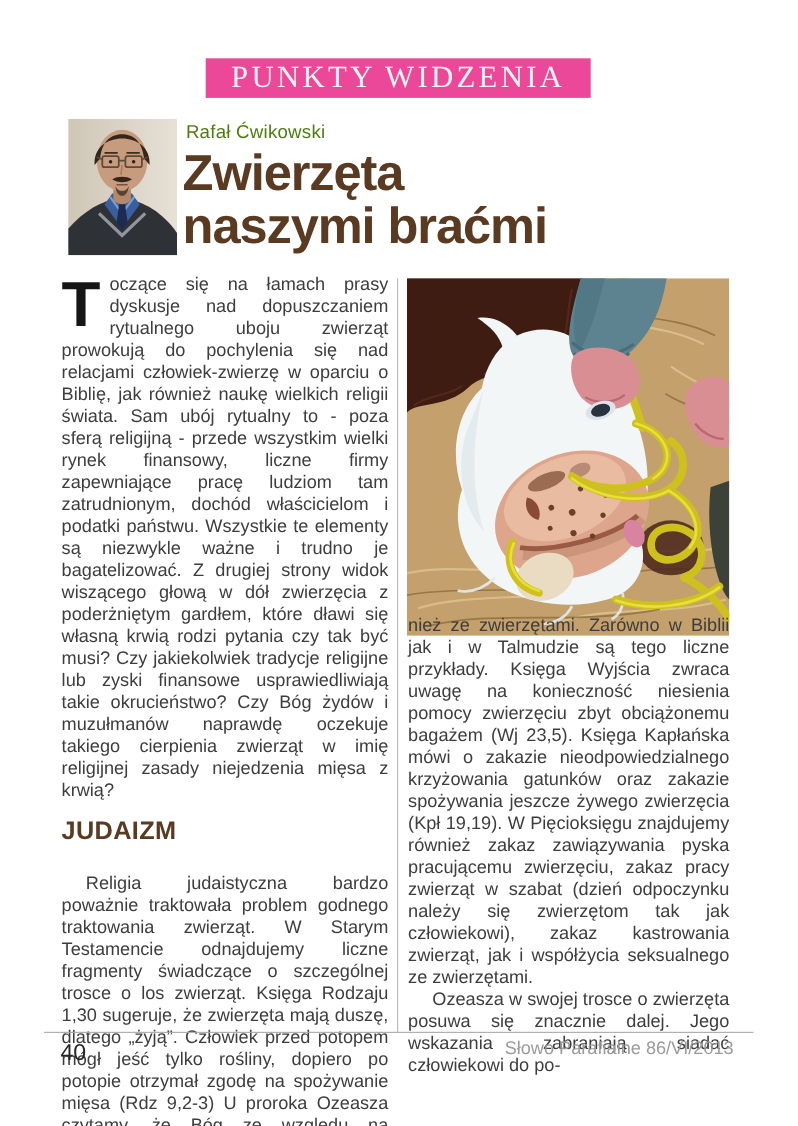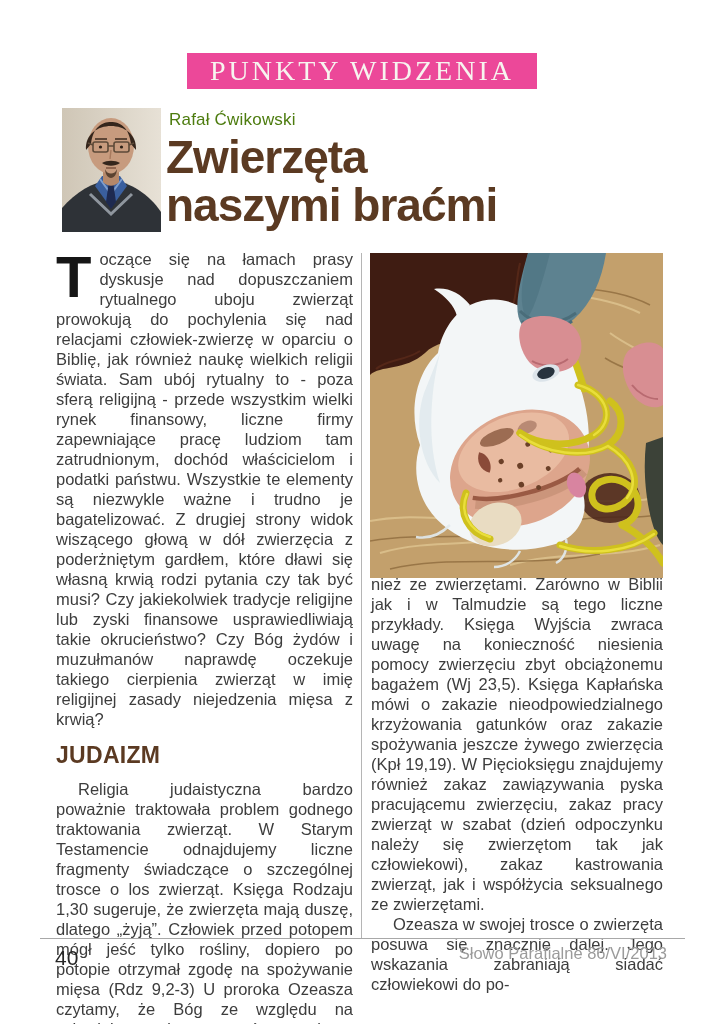--- a/index.html
+++ b/index.html
@@ -11,30 +11,30 @@
         font-size:28px;line-height:36px;color:#f7f4ef;letter-spacing:3px;}
 
   .portrait{position:absolute;left:62px;top:108px;width:99px;height:124px;}
 
   .author{position:absolute;left:169px;top:110px;font-size:17px;color:#4d7c0f;letter-spacing:0.2px;}
 
   .title{position:absolute;left:166px;top:133px;font-weight:bold;font-size:46px;line-height:48px;
         letter-spacing:-1px;color:#5b3a22;}
 
   .col-left{position:absolute;left:56px;top:249px;width:297px;}
-  .col-right{position:absolute;left:371px;top:574px;width:292px;}
+  .col-right{position:absolute;left:371px;top:559px;width:292px;}
 
   .para{font-size:16.5px;line-height:20px;color:#3d3d3d;text-align:justify;margin:0;}
   .indent{text-indent:22px;}
 
   .dropcap{float:left;font-weight:bold;font-size:58px;line-height:48px;height:56px;
         padding:4px 8px 0 0;color:#161616;}
 
   .section-heading{font-weight:bold;font-size:23px;color:#5b3a22;letter-spacing:0.3px;
-        margin:13px 0 10px 0;}
+        margin:13px 0 24px 0;}
 
   .divider-v{position:absolute;left:361px;top:253px;width:1px;height:685px;background:#b5b5b5;}
 
   .photo{position:absolute;left:370px;top:253px;width:293px;height:325px;}
   .photo svg{display:block;}
 
   .footer-line{position:absolute;left:40px;top:938px;width:645px;height:1px;background:#a8a8a8;}
   .page-num{position:absolute;left:55px;top:946px;font-size:21px;color:#262626;}
   .journal{position:absolute;left:371px;top:944px;width:296px;text-align:right;
         font-size:16.5px;color:#9b9b9b;}

